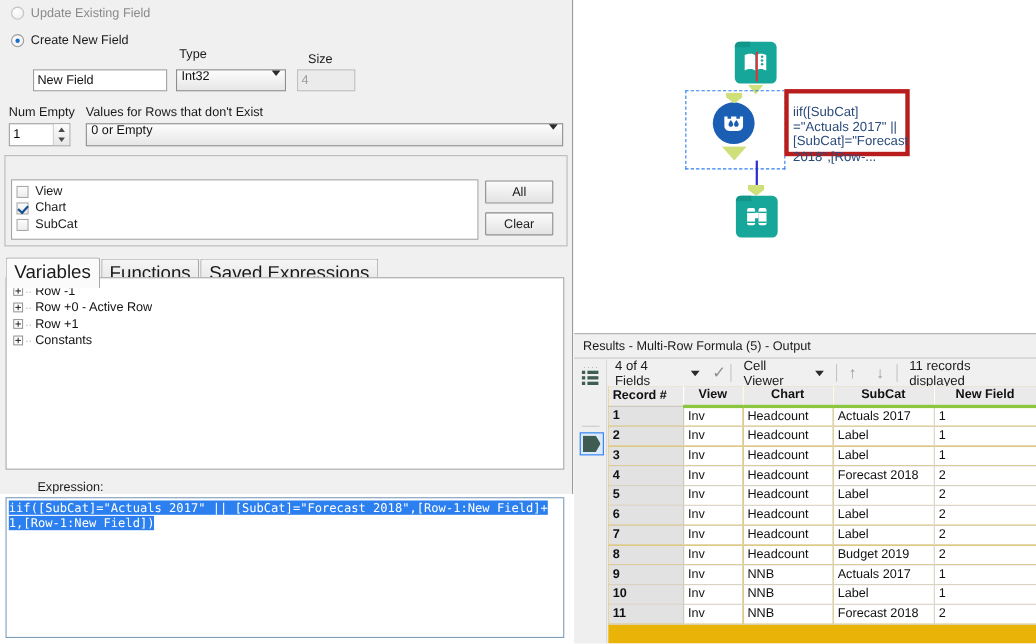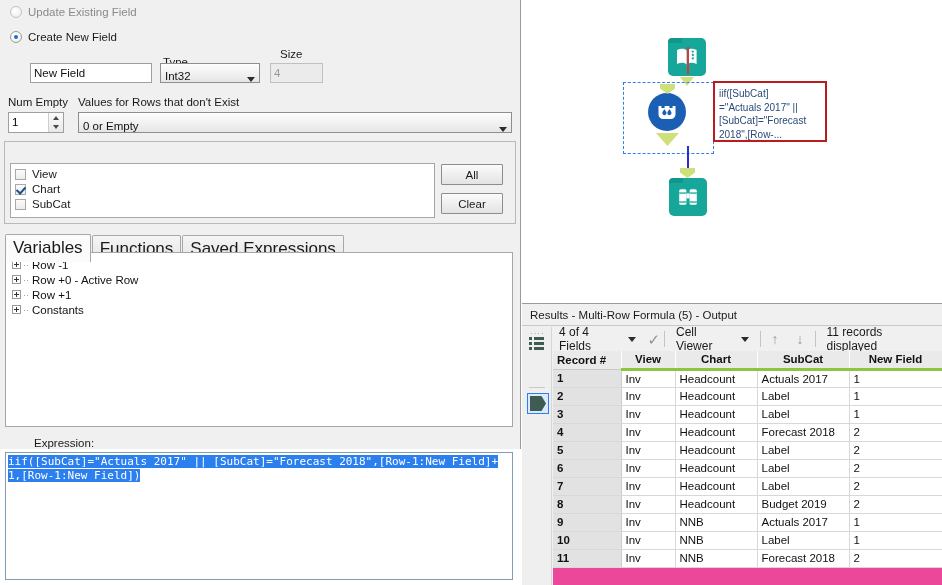--- a/index.html
+++ b/index.html
@@ -36,21 +36,21 @@
   .txtbox{
     position:absolute;background:#fff;border:1px solid #9f9f9f;
     box-sizing:border-box;font-family:"Liberation Sans",sans-serif;
     font-size:11.5px;color:#111;padding:1px 3px;line-height:16px;
   }
   .txtbox.disabled{background:#ebebeb;color:#9a9a9a;border-color:#c0c0c0;}
 
   .combo{
     position:absolute;box-sizing:border-box;
     border:1px solid #8e8e8e;background:linear-gradient(#fdfdfd,#e6e6e6);
-    display:flex;align-items:flex-end;font-size:11.5px;color:#111;
+    display:flex;align-items:flex-start;font-size:11.5px;color:#111;
     padding-left:4px;
   }
   .combo .cval{flex:1;overflow:hidden;white-space:nowrap;}
   .combo .arrow{
     width:16px;display:flex;align-items:center;justify-content:center;
   }
   .tri-down{
     width:0;height:0;border-left:4px solid transparent;border-right:4px solid transparent;
     border-top:5px solid #2b2b2b;
   }
@@ -160,22 +160,22 @@
   }
   .port.out.big{width:22px;height:13px;}
   .port.in{
     background:#cfdf7a;border:none;
     clip-path:polygon(0 0,100% 0,100% 45%,50% 100%,0 45%);
   }
   .sel-box{
     position:absolute;border:1px dashed #2b7fef;box-sizing:border-box;
   }
   .tooltip-box{
-    position:absolute;box-sizing:border-box;background:#fff;border:2px solid #b91c1c;
-    font-size:10px;line-height:13.5px;color:#2b4a7a;padding:4px 4px;
+    position:absolute;box-sizing:border-box;background:#fff;border:4px solid #b91c1c;
+    font-size:12px;line-height:13.5px;color:#2b4a7a;padding:10px 4px;
     font-family:"Liberation Sans",sans-serif;
   }
 
   
   #results{
     position:absolute;left:522px;top:303px;width:420px;height:282px;
     background:#f0f0f0;border-top:1px solid #9a9a9a;box-sizing:border-box;
   }
   #results-title{
     position:absolute;left:0;top:0;width:420px;height:22px;
@@ -209,21 +209,21 @@
   .tagflag.sel{background:#3e5c52;}
   .tagsel-wrap{
     position:absolute;left:5px;border:1px solid #2b7fef;background:#dce9fb;
     padding:2px 2px 2px 2px;box-sizing:border-box;
   }
   .gut-hr{position:absolute;left:7px;width:16px;height:1px;background:#c9c9c9;}
 
   
   #grid{
     position:absolute;left:31px;top:47px;right:0;bottom:0;overflow:hidden;
-    background:#ec4899;
+    background:#eab308;
   }
   table.dt{border-collapse:collapse;table-layout:fixed;width:389px;}
   table.dt th{
     background:#eaeaea;border-right:1px solid #fff;border-bottom:3px solid #8cc63f;
     font-size:11.5px;font-weight:bold;color:#111;height:18px;padding:0 4px;
     text-align:center;box-sizing:border-box;
   }
   table.dt th.rec{
     text-align:left;border-bottom:1px solid #c9c9c9;background:#eaeaea;
   }
@@ -246,21 +246,21 @@
     <div class="radio-row" style="left:10px;top:6px;">
       <span class="radio off"></span>
       <span class="rlabel dim">Update Existing Field</span>
     </div>
 
     <div class="radio-row" style="left:10px;top:31px;">
       <span class="radio on"></span>
       <span class="rlabel">Create New  Field</span>
     </div>
 
-    <div class="fld-label" style="left:163px;top:56px;">Type</div>
+    <div class="fld-label" style="left:163px;top:44px;">Type</div>
     <div class="fld-label" style="left:280px;top:48px;text-align:center;">Size</div>
 
     <input class="txtbox" style="left: 30px; top: 63px; width: 122px; height: 20px;" value="New Field">
 
     <div class="combo" style="left:160px;top:63px;width:100px;height:20px;">
       <span class="cval">Int32</span>
       <span class="arrow">
           <span class="tri-down"></span>
         </span>
     </div>

